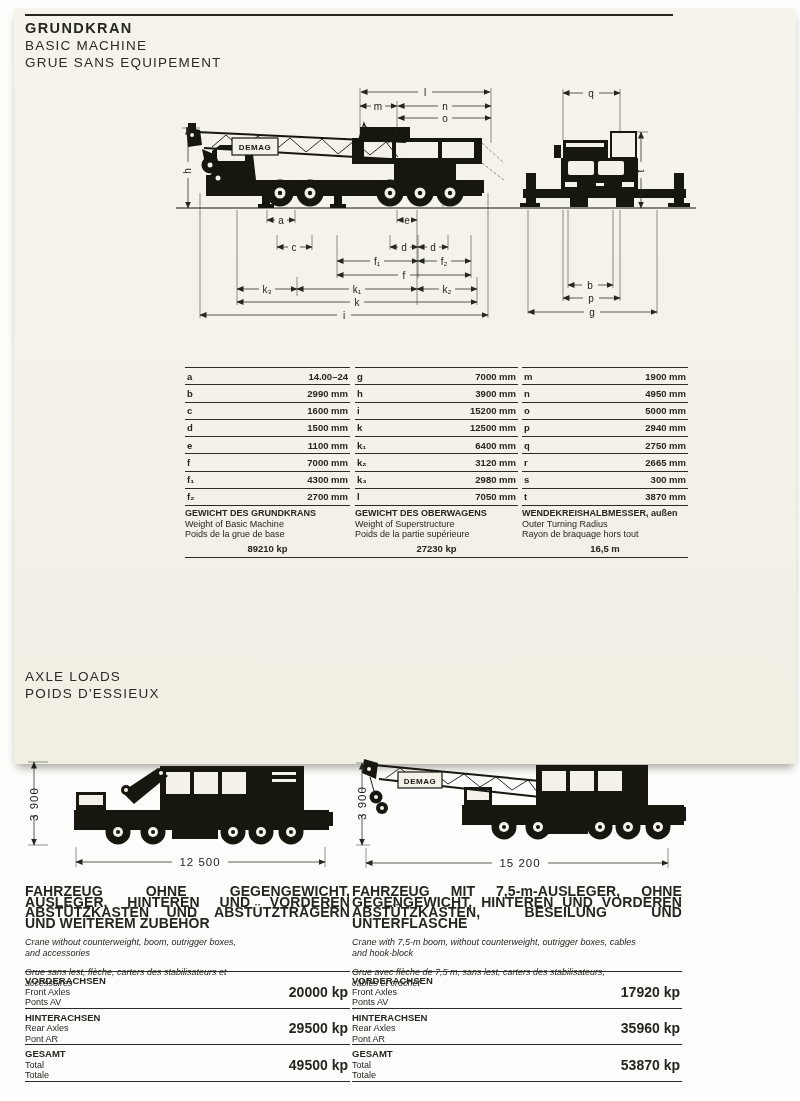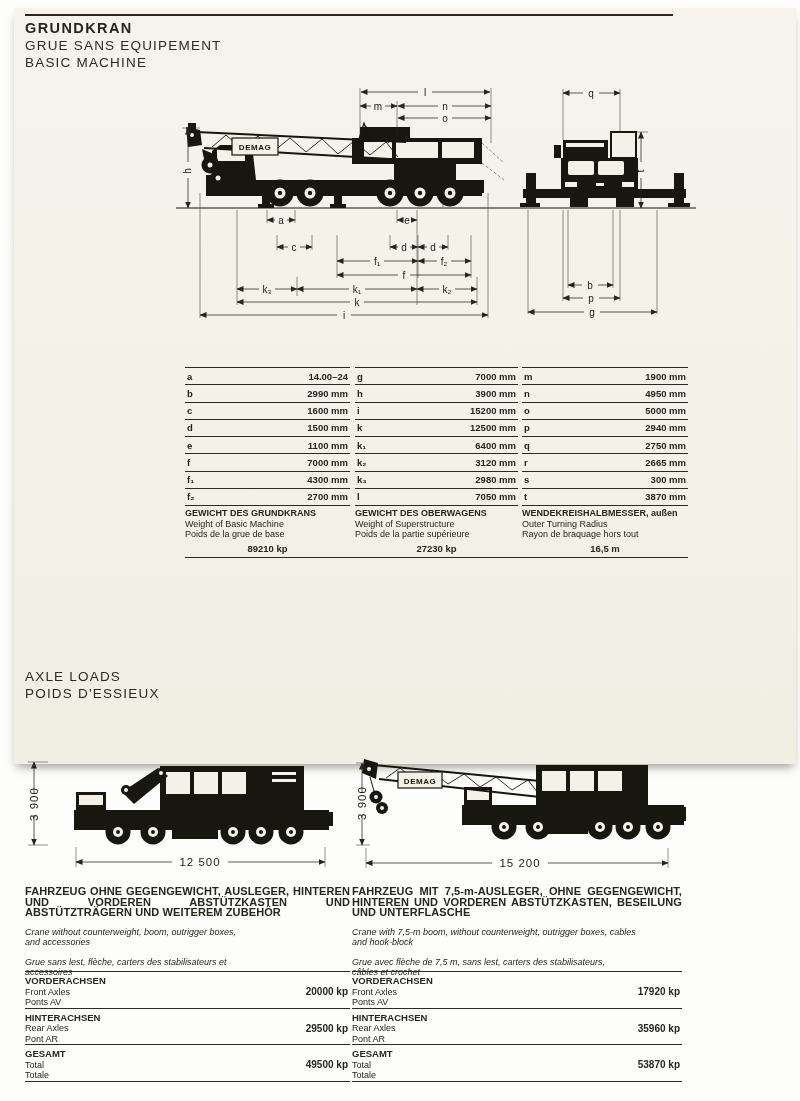--- a/index.html
+++ b/index.html
@@ -17,28 +17,28 @@
   .dimcol{top:359px;height:138px;display:flex;flex-direction:column;border-bottom:1px solid #2b2a26;}
   .dimrow{flex:1;display:flex;justify-content:space-between;align-items:center;
           border-top:1px solid #2b2a26;font-size:9.5px;font-weight:bold;padding:0 2px;}
   
   .wblock{top:500px;font-size:9px;line-height:10.5px;}
   .wtitle{font-weight:bold;}
   .wval{font-weight:bold;font-size:9.5px;text-align:center;margin-top:4px;}
   .full-rule{left:171px;top:549px;width:503px;height:1px;background:#2b2a26;}
   
   .desc{font-size:9px;line-height:10.5px;}
-  .desc-de{font-weight:bold;font-size:11px;text-align:justify;letter-spacing:0.1px;margin-bottom:9px;}
+  .desc-de{font-weight:bold;font-size:14px;text-align:justify;letter-spacing:0.1px;margin-bottom:9px;}
   .pre{white-space:pre-line;margin-bottom:9px;font-style:italic;}
   .axtable{border-bottom:1px solid #2b2a26;}
   .axrow{display:flex;justify-content:space-between;border-top:1px solid #2b2a26;padding:4px 2px 0 0;}
   .axlabels{line-height:10.5px;}
   .ax-de{font-weight:bold;font-size:9.5px;}
   .ax-sub{font-size:9px;}
-  .axval{font-weight:bold;font-size:10px;align-self:center;}
+  .axval{font-weight:bold;font-size:14px;align-self:center;}
   
   svg{overflow:visible;}
   .blk{fill:#17160f;}
   .pp{fill:#f3f1e8;}
   .dim{stroke:#26251f;stroke-width:0.75;fill:none;}
   .ext{stroke:#26251f;stroke-width:0.5;fill:none;}
   .chord{stroke:#17160f;fill:none;}
   .lab{font-size:10px;fill:#1d1c18;}
   .lab7{font-size:7px;fill:#1d1c18;}
   .biglab{font-size:11.5px;fill:#1d1c18;letter-spacing:1px;}
@@ -56,22 +56,22 @@
       <path d="M7,0 L0,3 L7,6 z" fill="#26251f"></path>
     </marker>
   </defs>
 </svg>
 
 <div class="page">
 
   <div class="abs rule-top"></div>
   <div class="abs title-block">
     <div class="title-de">GRUNDKRAN</div>
+    <div class="title-sub">BASIC MACHINE</div>
     <div class="title-sub">GRUE SANS EQUIPEMENT</div>
-    <div class="title-sub">BASIC MACHINE</div>
   </div>
 
   <svg class="abs" style="left:160px;top:77px;" width="530" height="255" viewBox="0 0 530 255">
 
     <line x1="2" y1="123" x2="522" y2="123" stroke="#17160f" stroke-width="1.2"></line>
 
     <g>
 
       <rect class="blk" x="36" y="95" width="272" height="16"></rect>
       <rect class="blk" x="300" y="95" width="10" height="13"></rect>

